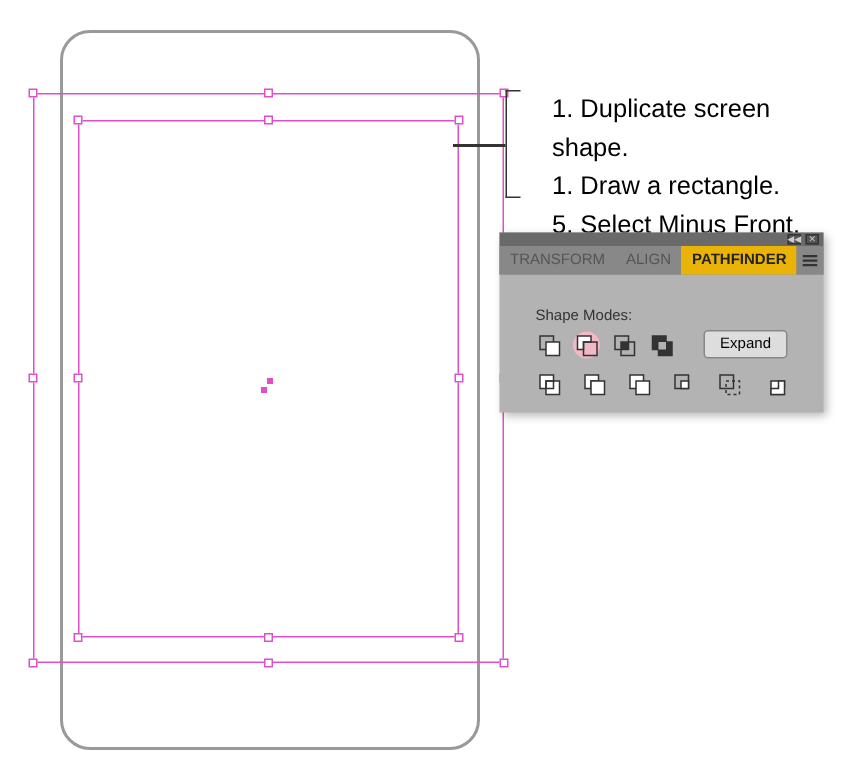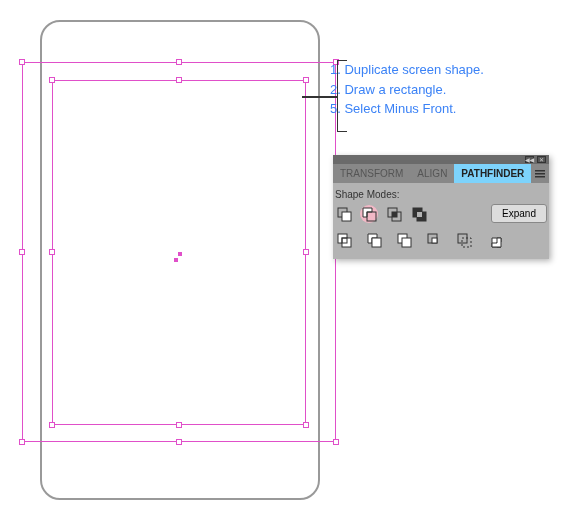--- a/index.html
+++ b/index.html
@@ -6,32 +6,32 @@
 body { font-family: Arial, sans-serif; background: #fff; width: 566px; height: 517px; position: relative; }
 
 .phone-outline { position: absolute; left: 40px; top: 20px; width: 280px; height: 480px; border: 2px solid #999; border-radius: 20px; }
 .selection-outer { position: absolute; left: 22px; top: 62px; width: 314px; height: 380px; border: 1px solid #e04fc9; }
 .selection-inner { position: absolute; left: 52px; top: 80px; width: 254px; height: 345px; border: 1px solid #e04fc9; }
 .handle { position: absolute; width: 6px; height: 6px; border: 1px solid #e04fc9; background: #fff; }
 .center-dot { position: absolute; width: 4px; height: 4px; background: #e04fc9; }
 .center-dot.d1 { left: 178px; top: 252px; }
 .center-dot.d2 { left: 174px; top: 258px; }
 
-.instructions { position: absolute; left: 330px; top: 60px; font-size: 13px; color: #3b82f6; line-height: 1.5; }
+.instructions { position: absolute; left: 368px; top: 60px; font-size: 17px; color: #000000; line-height: 1.5; }
 .bracket { position: absolute; left: 337px; top: 60px; width: 10px; height: 72px; border-left: 1.5px solid #333; border-top: 1.5px solid #333; border-bottom: 1.5px solid #333; }
 .bracket-line { position: absolute; left: 302px; top: 96px; width: 35px; height: 1.5px; background: #333; }
 
 .panel { position: absolute; left: 333px; top: 155px; width: 216px; background: #b3b3b3; box-shadow: 2px 2px 6px rgba(0,0,0,0.3); font-size: 11px; color: #333; }
 .panel-topbar { height: 9px; background: #6a6a6a; display: flex; justify-content: flex-end; align-items: center; padding: 0 3px; gap: 3px; }
 .topbar-btn { width: 9px; height: 7px; background: #555; border: 1px solid #333; display: flex; align-items: center; justify-content: center; color: #ccc; font-size: 6px; line-height: 1; }
 .tabs { display: flex; background: #888; }
 .tab { padding: 4px 7px; font-size: 10px; cursor: pointer; background: #888; color: #555; }
-.tab.active { background: #7dd3fc; color: #222; font-weight: bold; }
+.tab.active { background: #eab308; color: #222; font-weight: bold; }
 .panel-menu { width: 18px; background: #888; display: flex; align-items: center; justify-content: center; margin-left: auto; }
-.panel-body { padding: 6px 2px 10px; }
+.panel-body { padding: 6px 24px 10px; margin-top: 16px; }
 .section-label { font-size: 10px; color: #333; margin-bottom: 4px; }
 .icon-row { display: flex; align-items: center; gap: 7px; margin-bottom: 8px; }
 .icon-btn { width: 18px; height: 18px; display: flex; align-items: center; justify-content: center; position: relative; }
 .icon-btn.highlight { background: #f2b8c6; border-radius: 50%; }
 .expand-btn { margin-left: auto; padding: 3px 10px; font-size: 10px; background: #ddd; border: 1px solid #888; border-radius: 3px; cursor: pointer; }
 .pf-row { display: flex; gap: 12px; }
 
 svg { display: block; }
 </style>
 </head>
@@ -60,21 +60,21 @@
 <div class="handle" style="left:176px;top:422px"></div>
 <div class="handle" style="left:303px;top:422px"></div>
 
 <div class="center-dot d1"></div>
 <div class="center-dot d2"></div>
 
 <div class="bracket"></div>
 <div class="bracket-line"></div>
 <div class="instructions">
   <div>1. Duplicate screen shape.</div>
-  <div>2. Draw a rectangle.</div>
+  <div>1. Draw a rectangle.</div>
   <div>5. Select Minus Front.</div>
 </div>
 
 <div class="panel">
   <div class="panel-topbar">
     <div class="topbar-btn">◀◀</div>
     <div class="topbar-btn">✕</div>
   </div>
   <div class="tabs">
     <div class="tab">TRANSFORM</div>

